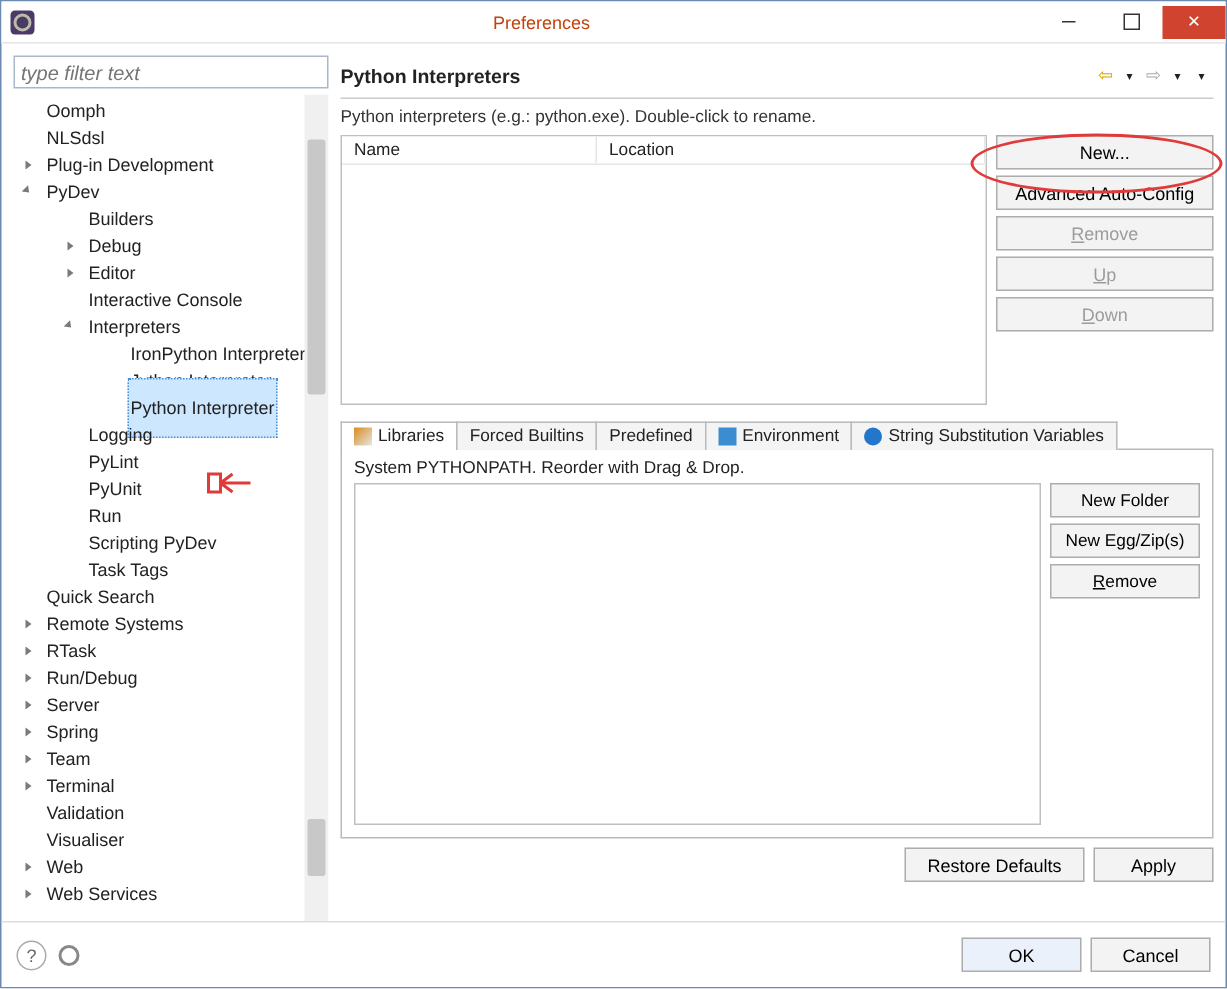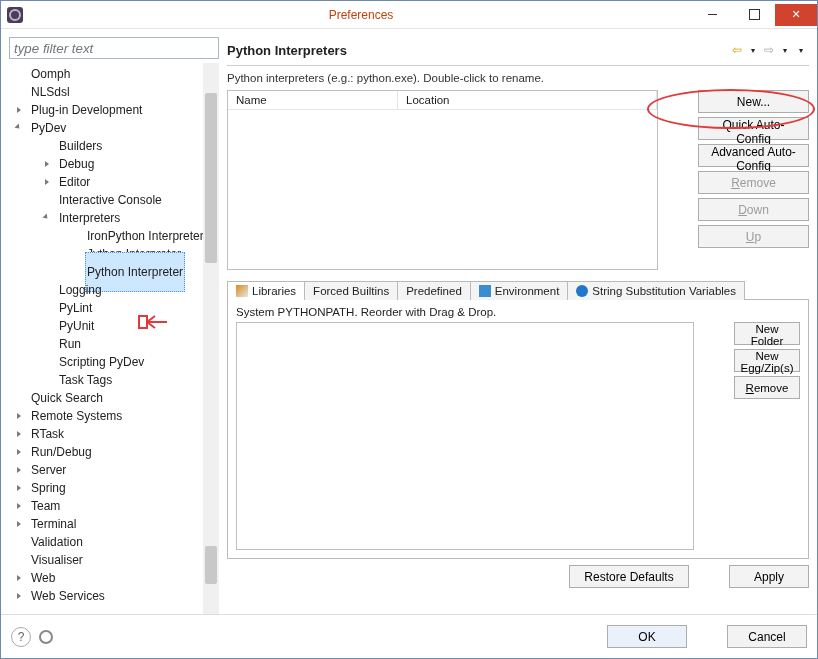--- a/index.html
+++ b/index.html
@@ -37,21 +37,21 @@
   .page-title{ font-weight:bold; font-size:13px;}
   .nav-icons{ margin-left:auto; display:flex; gap:0; align-items:center;}
   .nav-icons span{ width:16px; height:16px; display:inline-flex; align-items:center; justify-content:center;}
   .divider{ height:1px; background:#ccc; margin:2px 0 6px 0;}
   .hint-text{ font-size:11.5px; color:#333; margin-bottom:6px;}
   .interp-row{ display:flex; gap:6px;}
   .interp-table{ flex:1; border:1px solid #bfbfbf; background:#fff; height:180px; position:relative;}
   .thead{ display:flex; background:#fff; border-bottom:1px solid #e6e6e6;}
   .th{ padding:3px 8px; border-right:1px solid #e6e6e6; font-size:11.5px;}
   .side-btns{ width:145px; display:flex; flex-direction:column; gap:4px;}
-  .btn{ height:23px; border:1px solid #adadad; background:#f3f3f3; font-size:12px; padding:0 8px; cursor:default;margin-left:34px;}
+  .btn{ height:23px; border:1px solid #adadad; background:#f3f3f3; font-size:12px; padding:0 8px; cursor:default;}
   .btn:disabled, .btn.disabled{ color:#9c9c9c;}
   .btn.focus{ background:#eaf1fb;}
   .tabs-row{ display:flex; margin-top:10px; position:relative; top:1px;}
   .tab{ border:1px solid #bababa; border-bottom:none; padding:3px 8px; font-size:11.5px; background:#f4f4f4; margin-right:-1px; display:flex; align-items:center; gap:4px;}
   .tab.active{ background:#fff; position:relative; z-index:2;}
   .tab-icon{ width:12px; height:12px; display:inline-block; background:#3a82d2;}
   .tab-icon.lib{ background:linear-gradient(135deg,#d98b1c,#e6e6e6);}
   .tab-icon.env{ background:#3a8dd0;}
   .tab-icon.dot{ background:#2277cc; border-radius:50%;}
   .path-panel{ border:1px solid #bababa; padding:6px 8px 8px 8px; height:260px; display:flex; flex-direction:column;}
@@ -154,25 +154,24 @@
 
       <div class="interp-row">
         <div class="interp-table">
           <div class="thead">
             <div class="th" style="width:170px;">Name</div>
             <div class="th" style="flex:1;">Location</div>
           </div>
         </div>
         <div class="side-btns" id="interp-side-btns">
             <button class="btn">New...</button>
-            <button class="btn">Quick Auto-Config</button>
             <button class="btn">Advanced Auto-Config</button>
             <button class="btn disabled" disabled=""><u>R</u>emove</button>
+            <button class="btn disabled" disabled=""><u>U</u>p</button>
             <button class="btn disabled" disabled=""><u>D</u>own</button>
-            <button class="btn disabled" disabled=""><u>U</u>p</button>
           </div>
       </div>
 
       <div class="anno-circle"></div>
 
       <div class="tabs-row" id="tabs-row">
           <div class="tab active">
             <span class="tab-icon lib"></span>
             <span>Libraries</span>
           </div>

